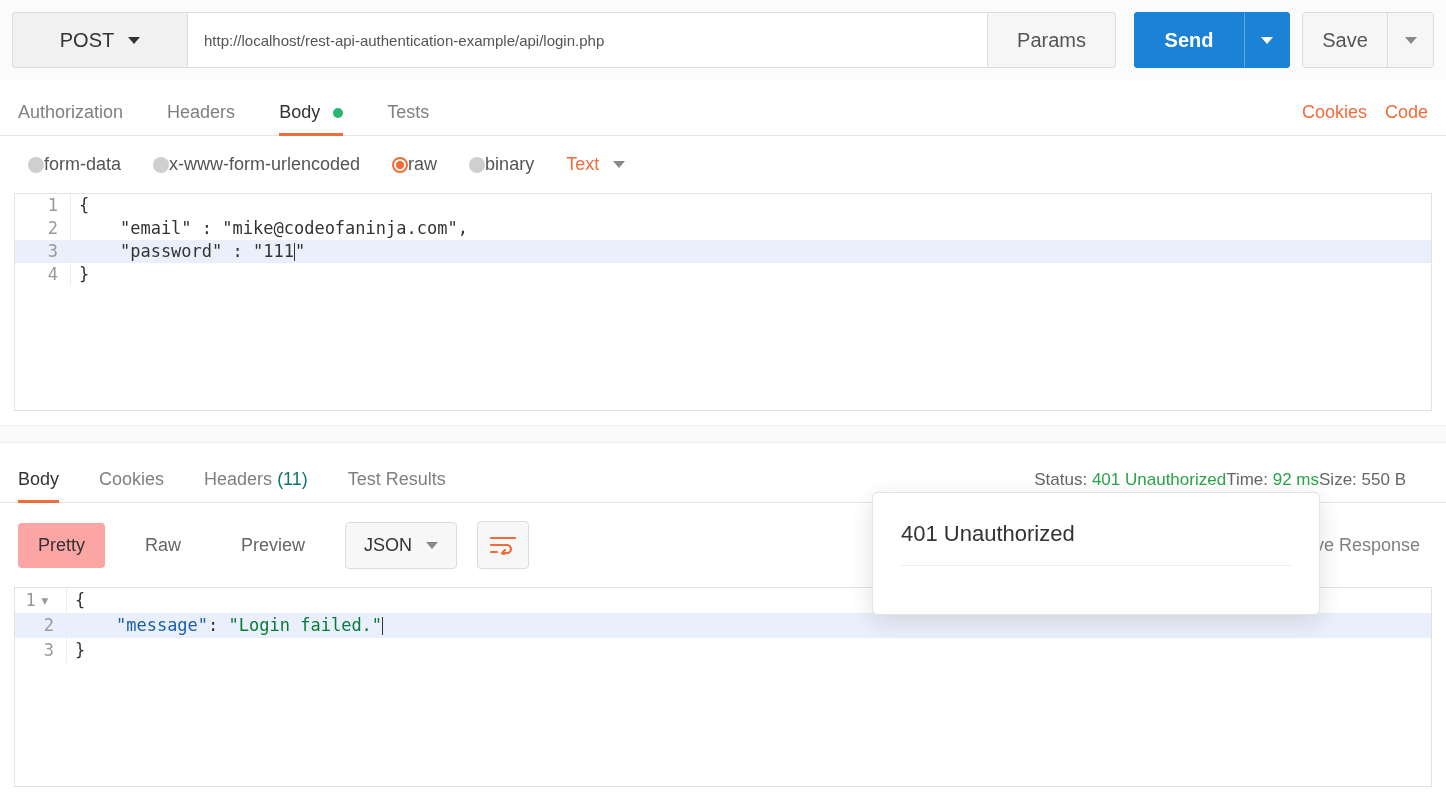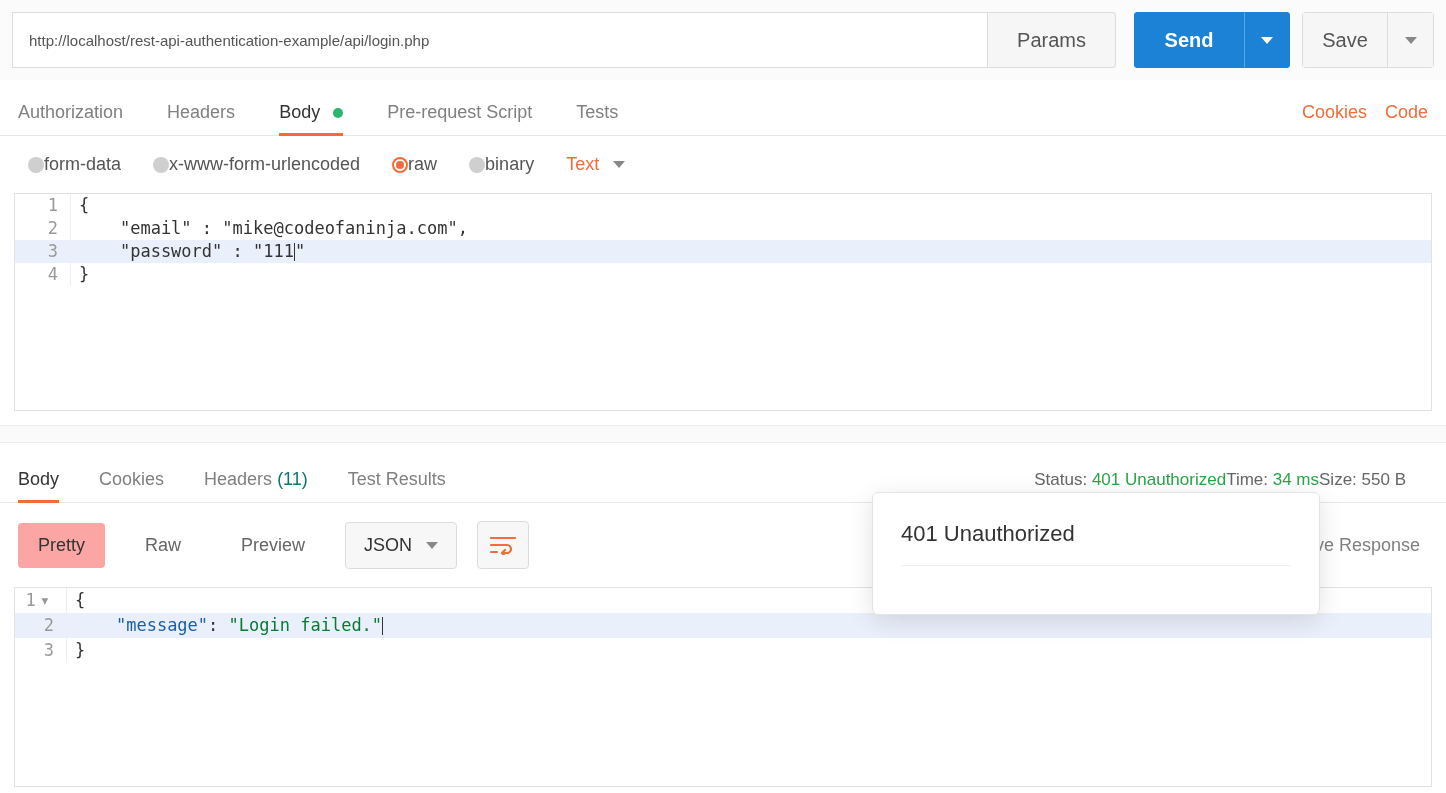--- a/index.html
+++ b/index.html
@@ -55,20 +55,24 @@
   .str { color:#077a33;}
   .tooltip { position:absolute; top:492px; left:872px; width:448px; background:#fff; border:1px solid #e4e4e4; border-radius:6px; box-shadow:0 6px 24px rgba(0,0,0,.12); padding:28px 28px 28px 28px;}
   .tooltip h3 { font-size:22px; font-weight:400; color:#333; padding-bottom:18px; border-bottom:1px solid #eee; margin-bottom:20px;}
   .tooltip p { font-size:17px; line-height:1.9; color:#555;}
   .cursor { border-right:1.5px solid #333; display:inline-block; height:18px; vertical-align:middle;}
 </style>
 </head>
 <body>
 
 <div class="topbar">
+  <div class="method-select">
+    <span>POST</span>
+    <span class="caret"></span>
+  </div>
   <input class="url-input" value="http://localhost/rest-api-authentication-example/api/login.php" style="">
   <div class="btn params-btn">Params</div>
   <div class="gap"></div>
   <div class="send-group">
     <div class="btn send-btn">Send</div>
     <div class="btn send-caret">
         <span class="caret"></span>
       </div>
   </div>
   <div class="save-group">
@@ -79,21 +83,20 @@
   </div>
 </div>
 
 <div class="tabs">
   <div class="tab">Authorization</div>
   <div class="tab">Headers</div>
   <div class="tab active">
     <span>Body</span>
     <span class="dot-green"></span>
   </div>
-  <div class="tab">Pre-request Script</div>
   <div class="tab">Tests</div>
   <div class="right-links">
     <span>Cookies</span>
     <span>Code</span>
   </div>
 </div>
 
 <div class="bodymode">
   <div class="radio">
       <span class="rcircle"></span>
@@ -141,21 +144,21 @@
 <div class="resp-tabs">
   <div class="tab active">Body</div>
   <div class="tab">Cookies</div>
   <div class="tab">
     <span>Headers</span>
     <span class="count">(11)</span>
   </div>
   <div class="tab">Test Results</div>
   <div class="resp-meta">
     <span><span>Status:</span>&nbsp;<b>401 Unauthorized</b></span>
-    <span><span>Time:</span>&nbsp;<b>34 ms</b></span>
+    <span><span>Time:</span>&nbsp;<b>92 ms</b></span>
     <span><span>Size:</span>&nbsp;<b style="color:#666">550 B</b></span>
   </div>
 </div>
 
 <div class="resp-toolbar">
   <div class="pill active">Pretty</div>
   <div class="pill">Raw</div>
   <div class="pill">Preview</div>
   <div class="json-dd">
     <span>JSON</span>

